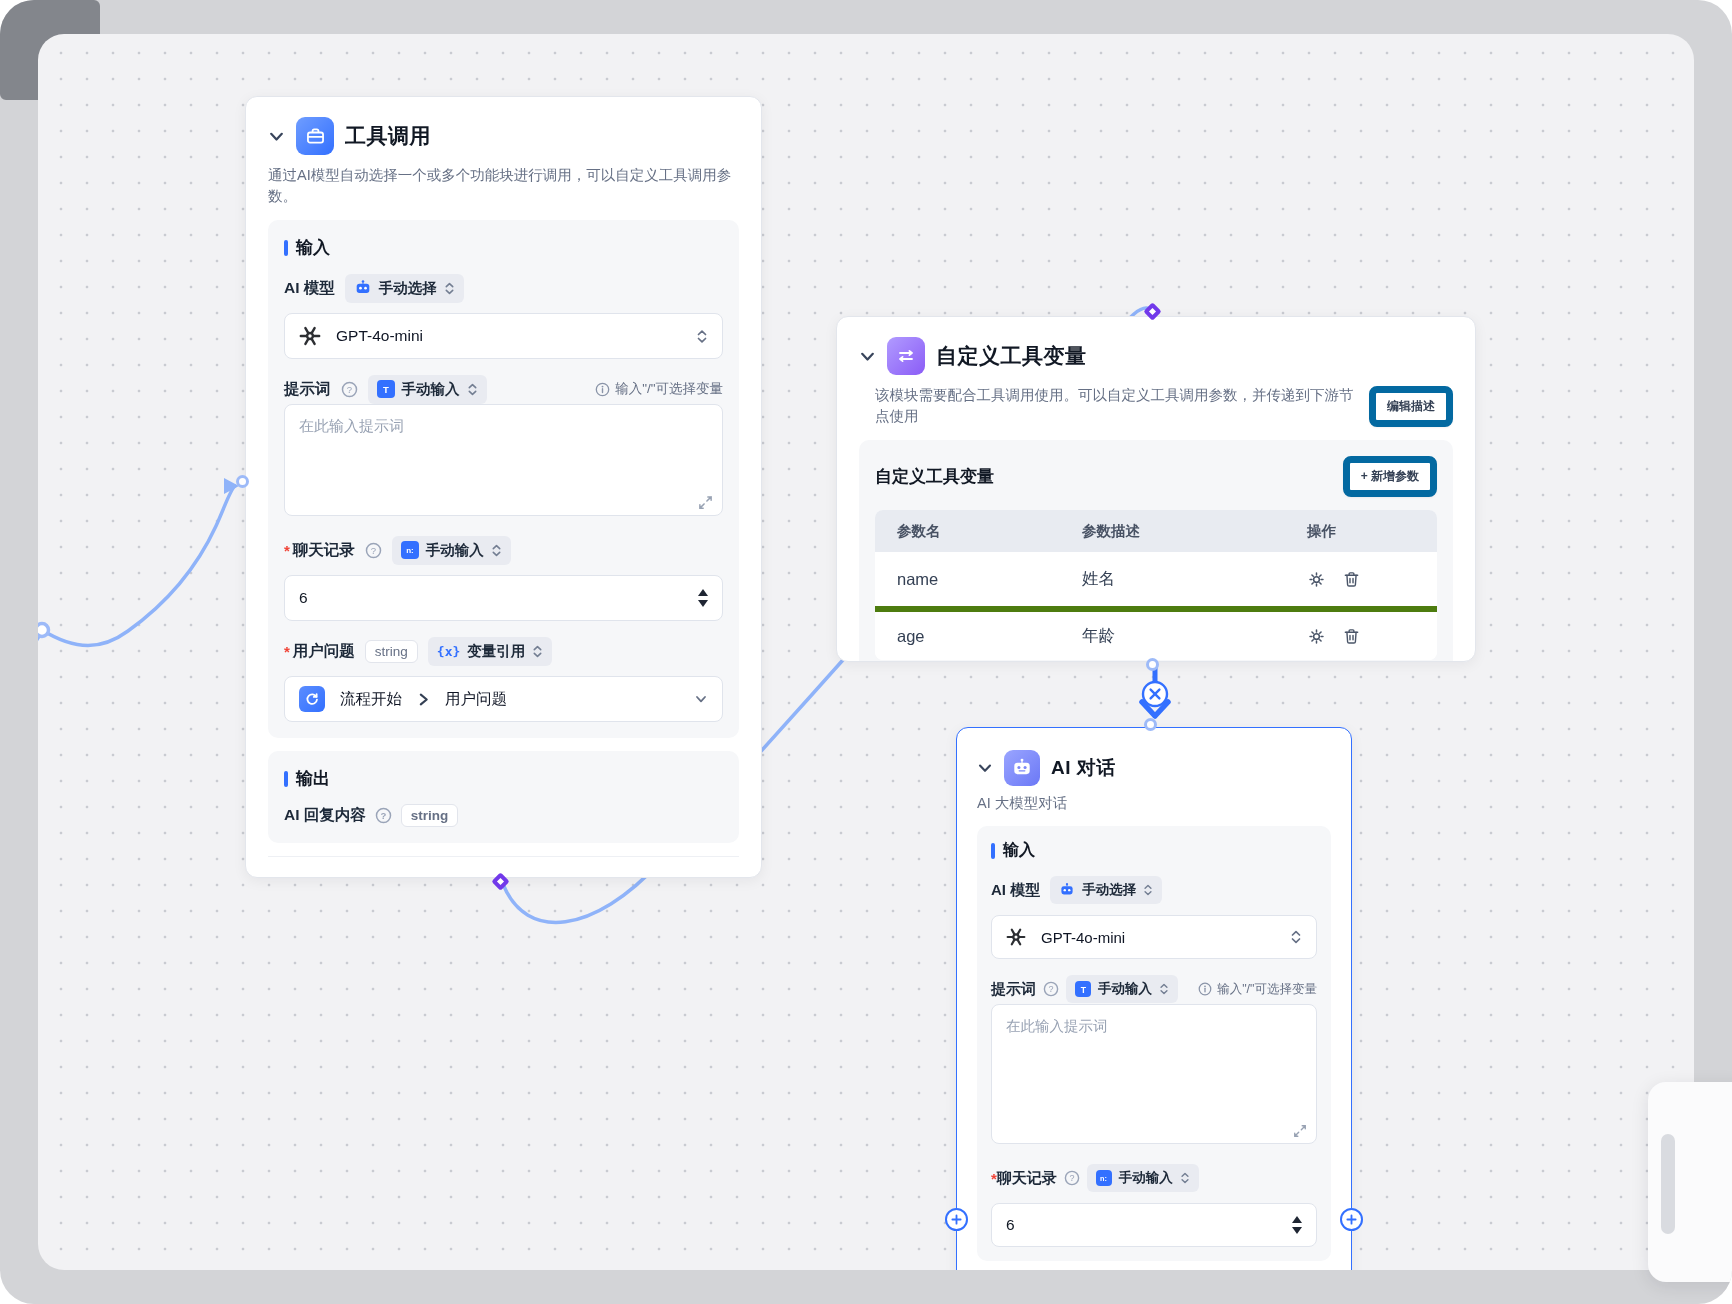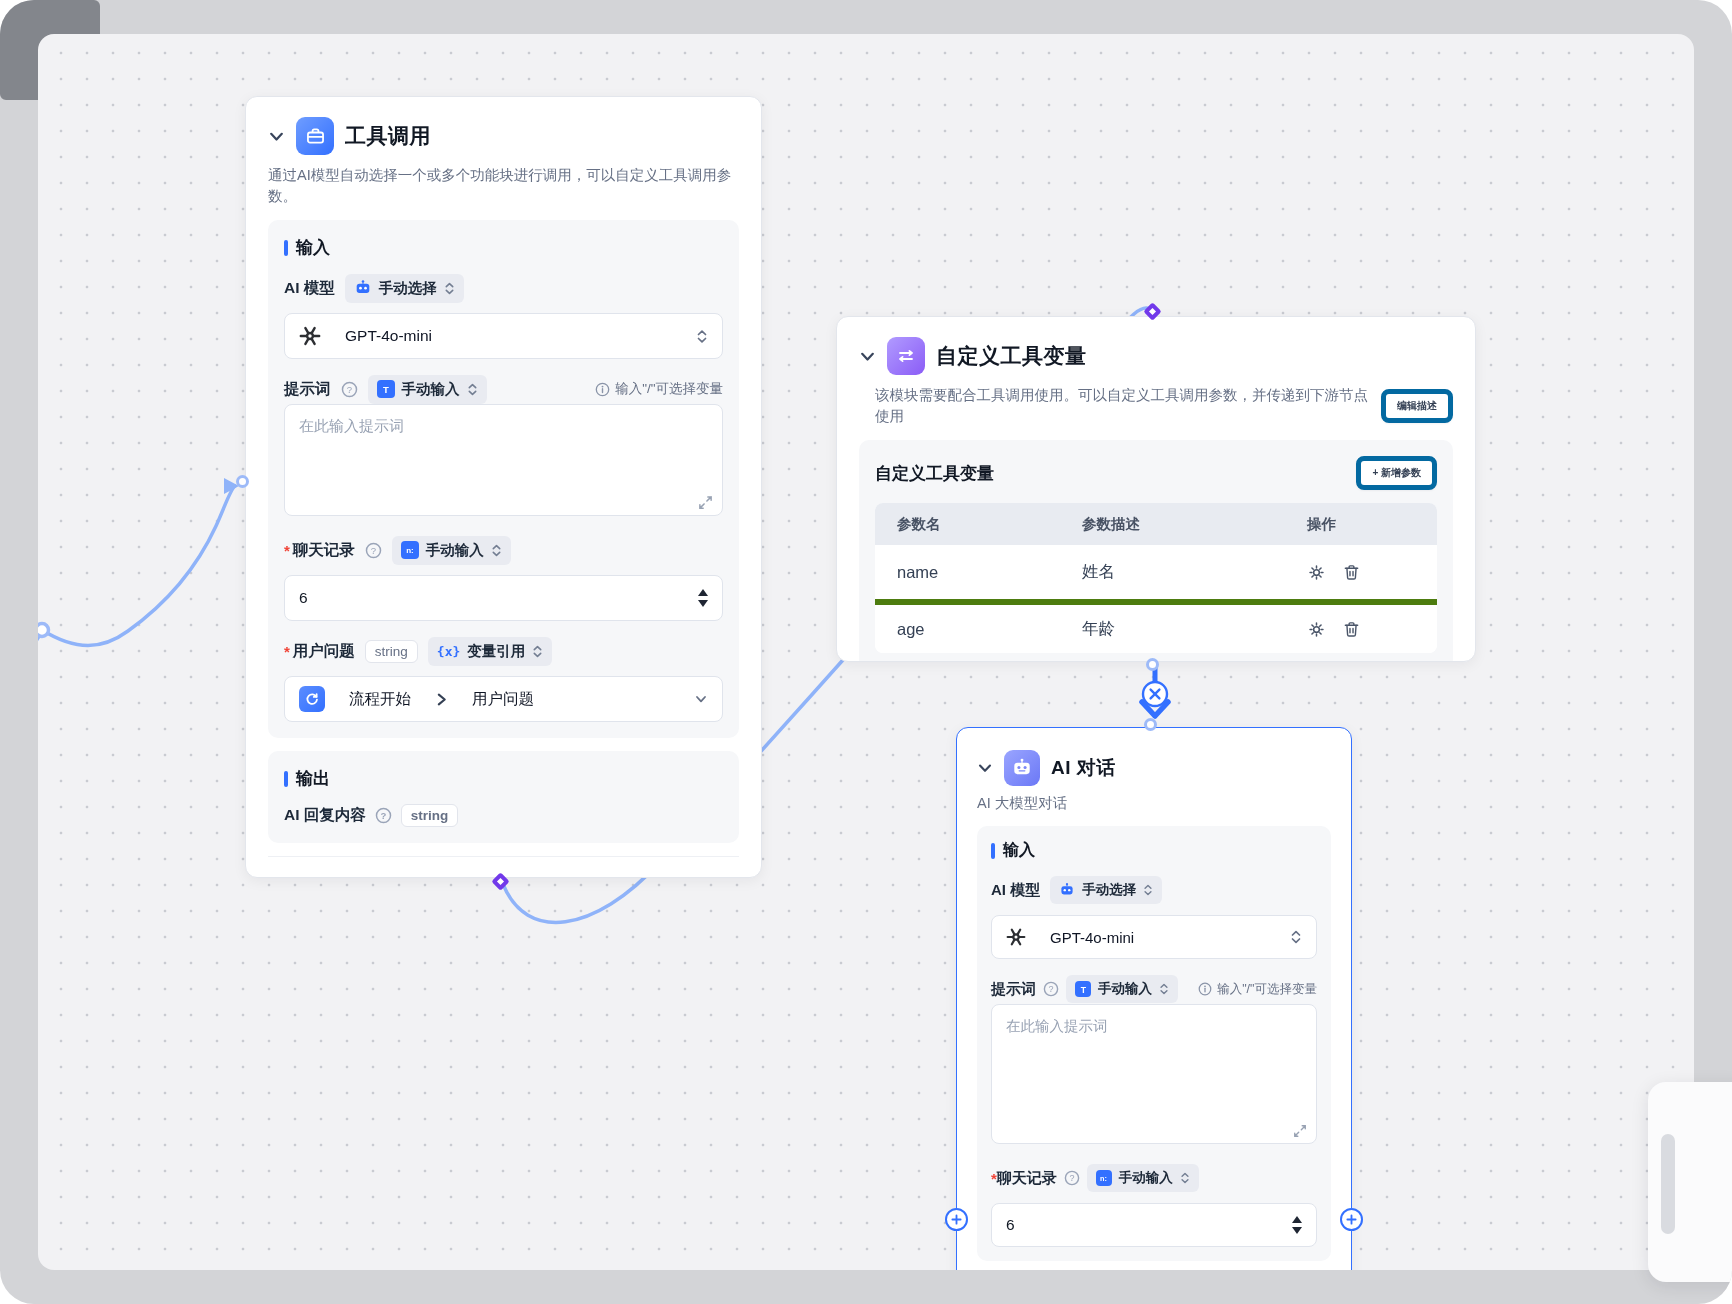--- a/index.html
+++ b/index.html
@@ -1,19 +1,19 @@
 <!DOCTYPE html>
 <html><head>
 <meta charset="utf-8">
 <style>
   * { margin:0; padding:0; box-sizing:border-box; }
   html,body { width:1732px; height:1304px; background:#fff; font-family:"Liberation Sans","DejaVu Sans",sans-serif; }
   .stage { position:relative; width:1732px; height:1304px; background:#d3d4d7; border-radius:34px; overflow:hidden; }
   .corner-dark { position:absolute; left:0; top:0; width:100px; height:100px; background:#83868c; border-radius:30px 6px 38px 6px; z-index:1; }
-  .canvas { position:absolute; left:38px; top:34px; width:1656px; height:1236px; border-radius:16px;
+  .canvas { position:absolute; left:38px; top:34px; width:1656px; height:1236px; border-radius:26px;
             background:#f2f2f4; background-image:radial-gradient(circle,#c9cbd1 1.5px,transparent 1.6px);
             background-size:26px 26px; background-position:10px 6px; overflow:hidden; z-index:2; }
   svg.edges { position:absolute; left:0; top:0; z-index:1; }
 
   
   .node { position:absolute; background:#fff; border:1px solid #e3e6ec; border-radius:12px;
           box-shadow:0 3px 14px rgba(16,24,40,.06); z-index:2; overflow:visible; }
   .node-inner { padding:20px 22px 16px 22px; height:100%; overflow:hidden; border-radius:12px; }
   .node.selected { border:1.5px solid #3370ff; }
   .node-head { display:flex; align-items:center; gap:11px; }
@@ -29,21 +29,21 @@
   .frow { display:flex; align-items:center; gap:10px; min-height:30px; }
   .frow.gap-top { margin-top:15px; }
   .lbl { font-size:15.5px; font-weight:600; color:#1d2939; }
   .req { color:#f04438; font-size:15px; font-weight:700; margin-right:-7px; }
   .badge { display:inline-flex; align-items:center; gap:7px; background:#e9ebf1; border-radius:6px;
            padding:5px 9px; font-size:14.5px; font-weight:600; color:#1d2939; cursor:pointer; }
   .mini-tile { width:18px; height:18px; border-radius:4px; background:#3370ff; display:flex; align-items:center; justify-content:center; flex:none; }
   .chip { background:#fff; border:1px solid #e2e5ec; border-radius:6px; padding:3px 9px; font-size:13.5px; color:#667085; }
   .hint { margin-left:auto; display:flex; align-items:center; gap:5px; font-size:13.5px; color:#667085; white-space:nowrap; }
   .select { margin-top:10px; height:46px; background:#fff; border:1px solid #e0e4ec; border-radius:8px;
-            display:flex; align-items:center; gap:24px; padding:8px 14px; font-size:15.5px; color:#0f1524; cursor:pointer; }
+            display:flex; align-items:center; gap:15px; padding:8px 14px; font-size:15.5px; color:#0f1524; cursor:pointer; }
   .select .right { margin-left:auto; display:flex; align-items:center; }
   .tarea-wrap { position:relative; }
   textarea { width:100%; height:112px; background:#fff; border:1px solid #e0e4ec; border-radius:8px;
              padding:12px 14px; font-size:15px; color:#111824; resize:none; outline:none;
              font-family:"Liberation Sans","DejaVu Sans",sans-serif; }
   textarea::placeholder { color:#98a2b3; }
   .expand-ic { position:absolute; right:10px; bottom:10px; }
   .numwrap { margin-top:10px; height:46px; background:#fff; border:1px solid #e0e4ec; border-radius:8px;
              display:flex; align-items:center; padding:0 14px; }
   .numwrap input { border:none; outline:none; background:transparent; font-size:15.5px; color:#111824; width:100%;
@@ -54,21 +54,21 @@
   .ref-sep { display:flex; align-items:center; }
   .vref { font-family:"DejaVu Sans Mono","Liberation Mono",monospace; color:#3370ff; font-size:13px; font-weight:700; }
   .outrow { display:flex; align-items:center; gap:9px; font-size:15.5px; font-weight:700; color:#1d2939; }
   .node-footer { margin-top:13px; border-top:1px solid #eef0f4; padding-top:14px; display:flex;
                  align-items:center; justify-content:center; gap:8px; font-size:16px; font-weight:600; color:#1d2939; cursor:pointer; }
   .subtitle { margin-top:8px; font-size:14.5px; color:#667085; }
 
   
   .desc-row { margin-top:10px; display:flex; align-items:center; gap:10px; }
   .desc-row .node-desc { margin-top:0; flex:1;margin-left:16px; }
-  .btn { background:#fff; border:5px solid #0369a1; border-radius:8px; padding:5px 11px; font-size:10px;
+  .btn { background:#fff; border:7px solid #0369a1; border-radius:8px; padding:5px 11px; font-size:12px;
          color:#344054; font-weight:600; white-space:nowrap; cursor:pointer; box-shadow:0 1px 2px rgba(16,24,40,.05); }
   .panel-title-row { display:flex; align-items:center; justify-content:space-between; margin-bottom:13px; }
   .panel-title { font-size:17px; font-weight:700; color:#111824; }
   .vtable { border-radius:8px; overflow:hidden; background:#fff; }
   .vt-head { display:flex; background:#e8ebf1; height:42px; align-items:center; }
   .vt-row { display:flex; align-items:center; height:54px; background:#fff; border-top:6px solid #4d7c0f; }
   .vt-head > div, .vt-row > div { padding:0 16px; }
   .c1 { width:34%; padding-left:22px !important; } .c2 { width:40%; } .c3 { width:26%; }
   .vt-head div { font-size:14.5px; font-weight:700; color:#485264; }
   .vt-row .cell-txt { font-size:16.5px; color:#344054; }

